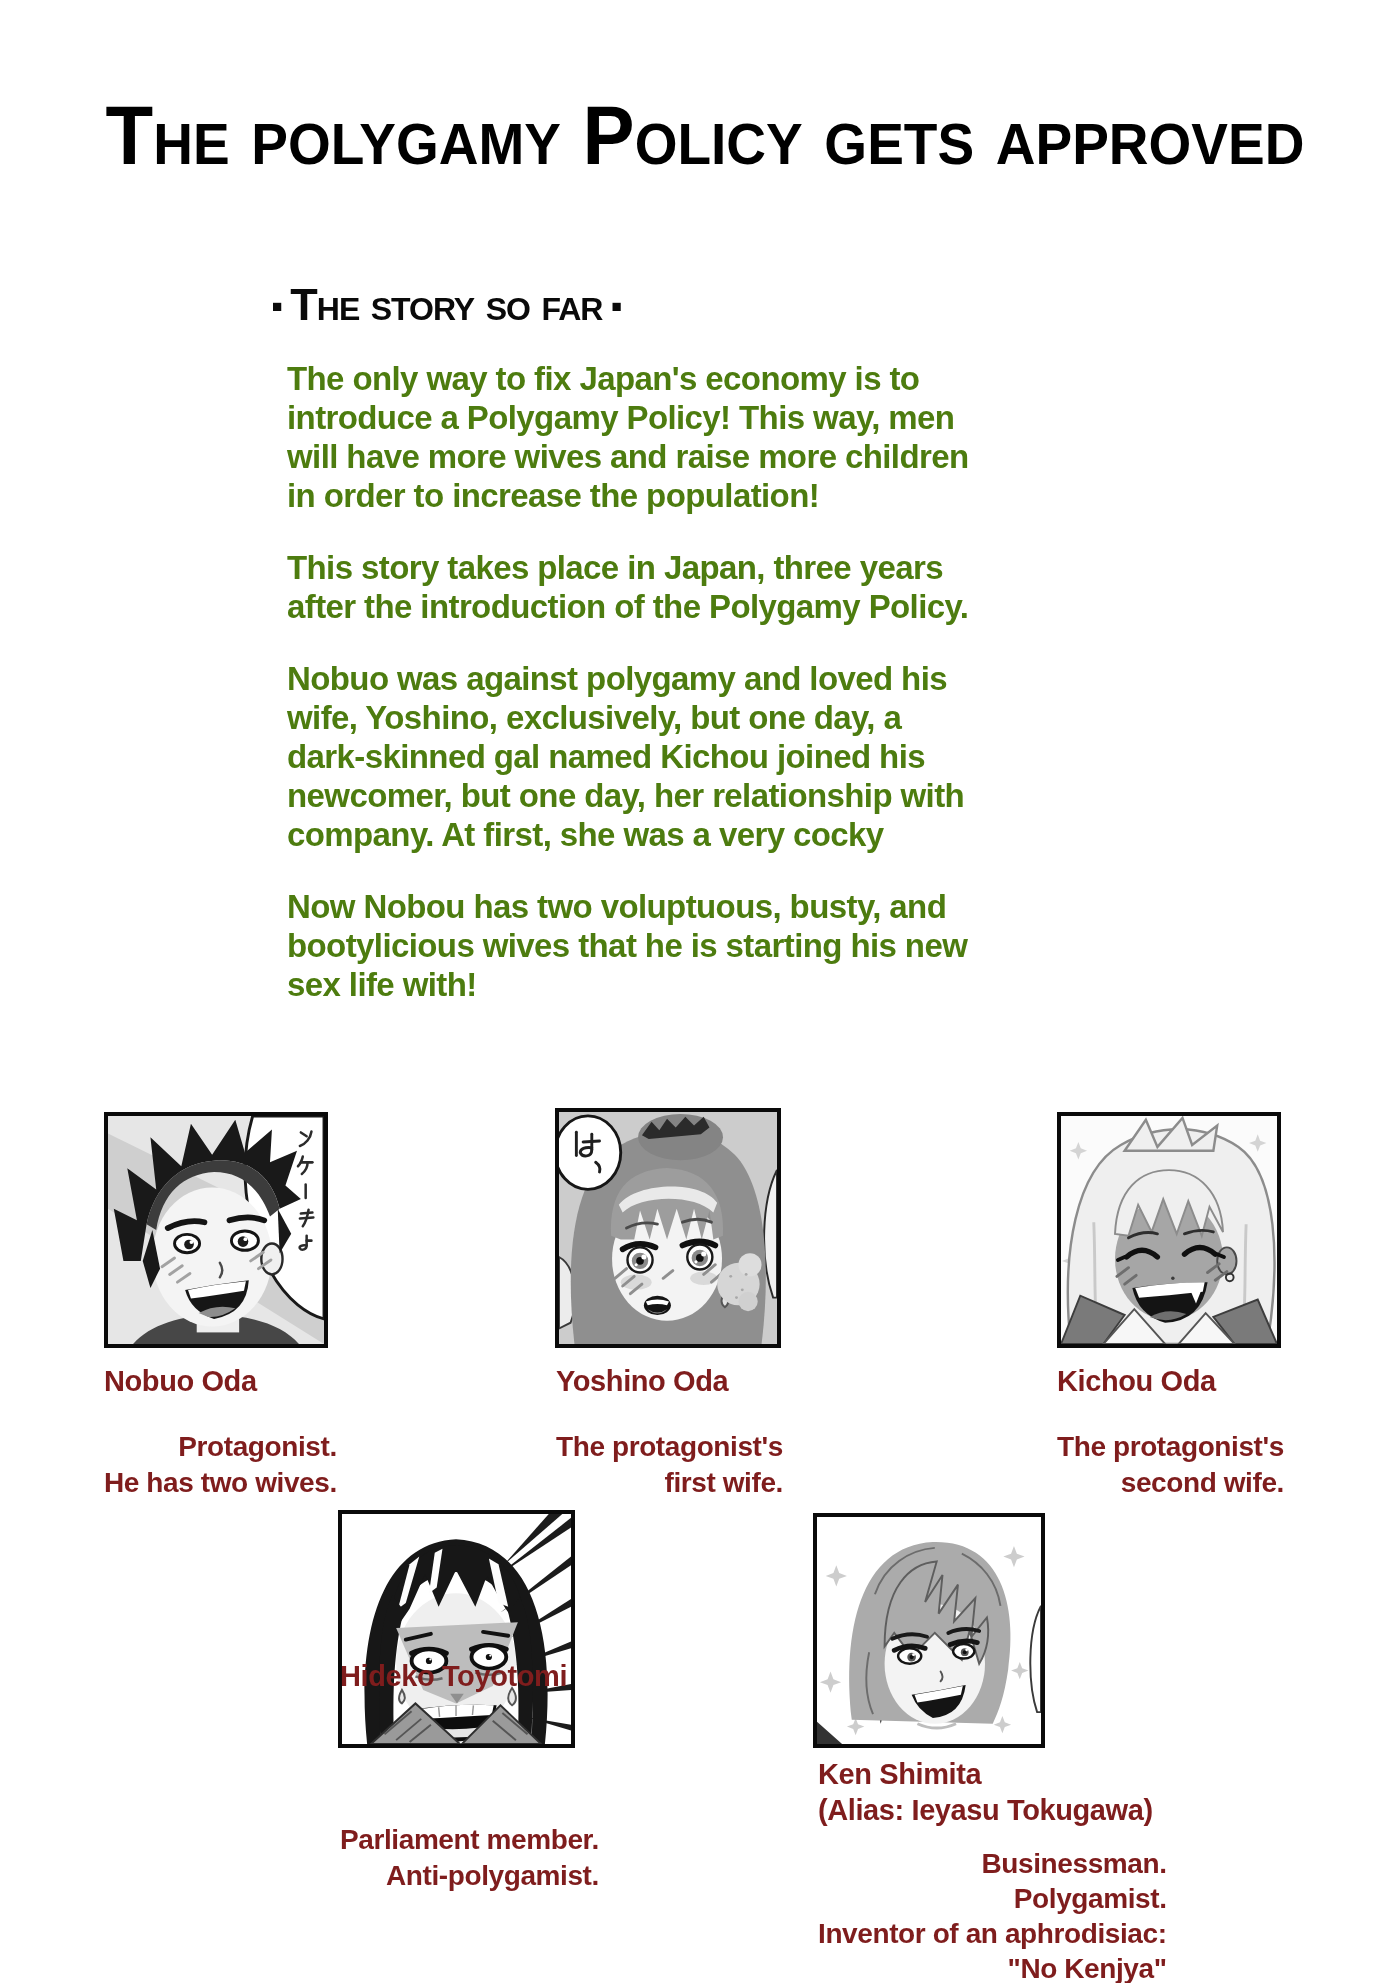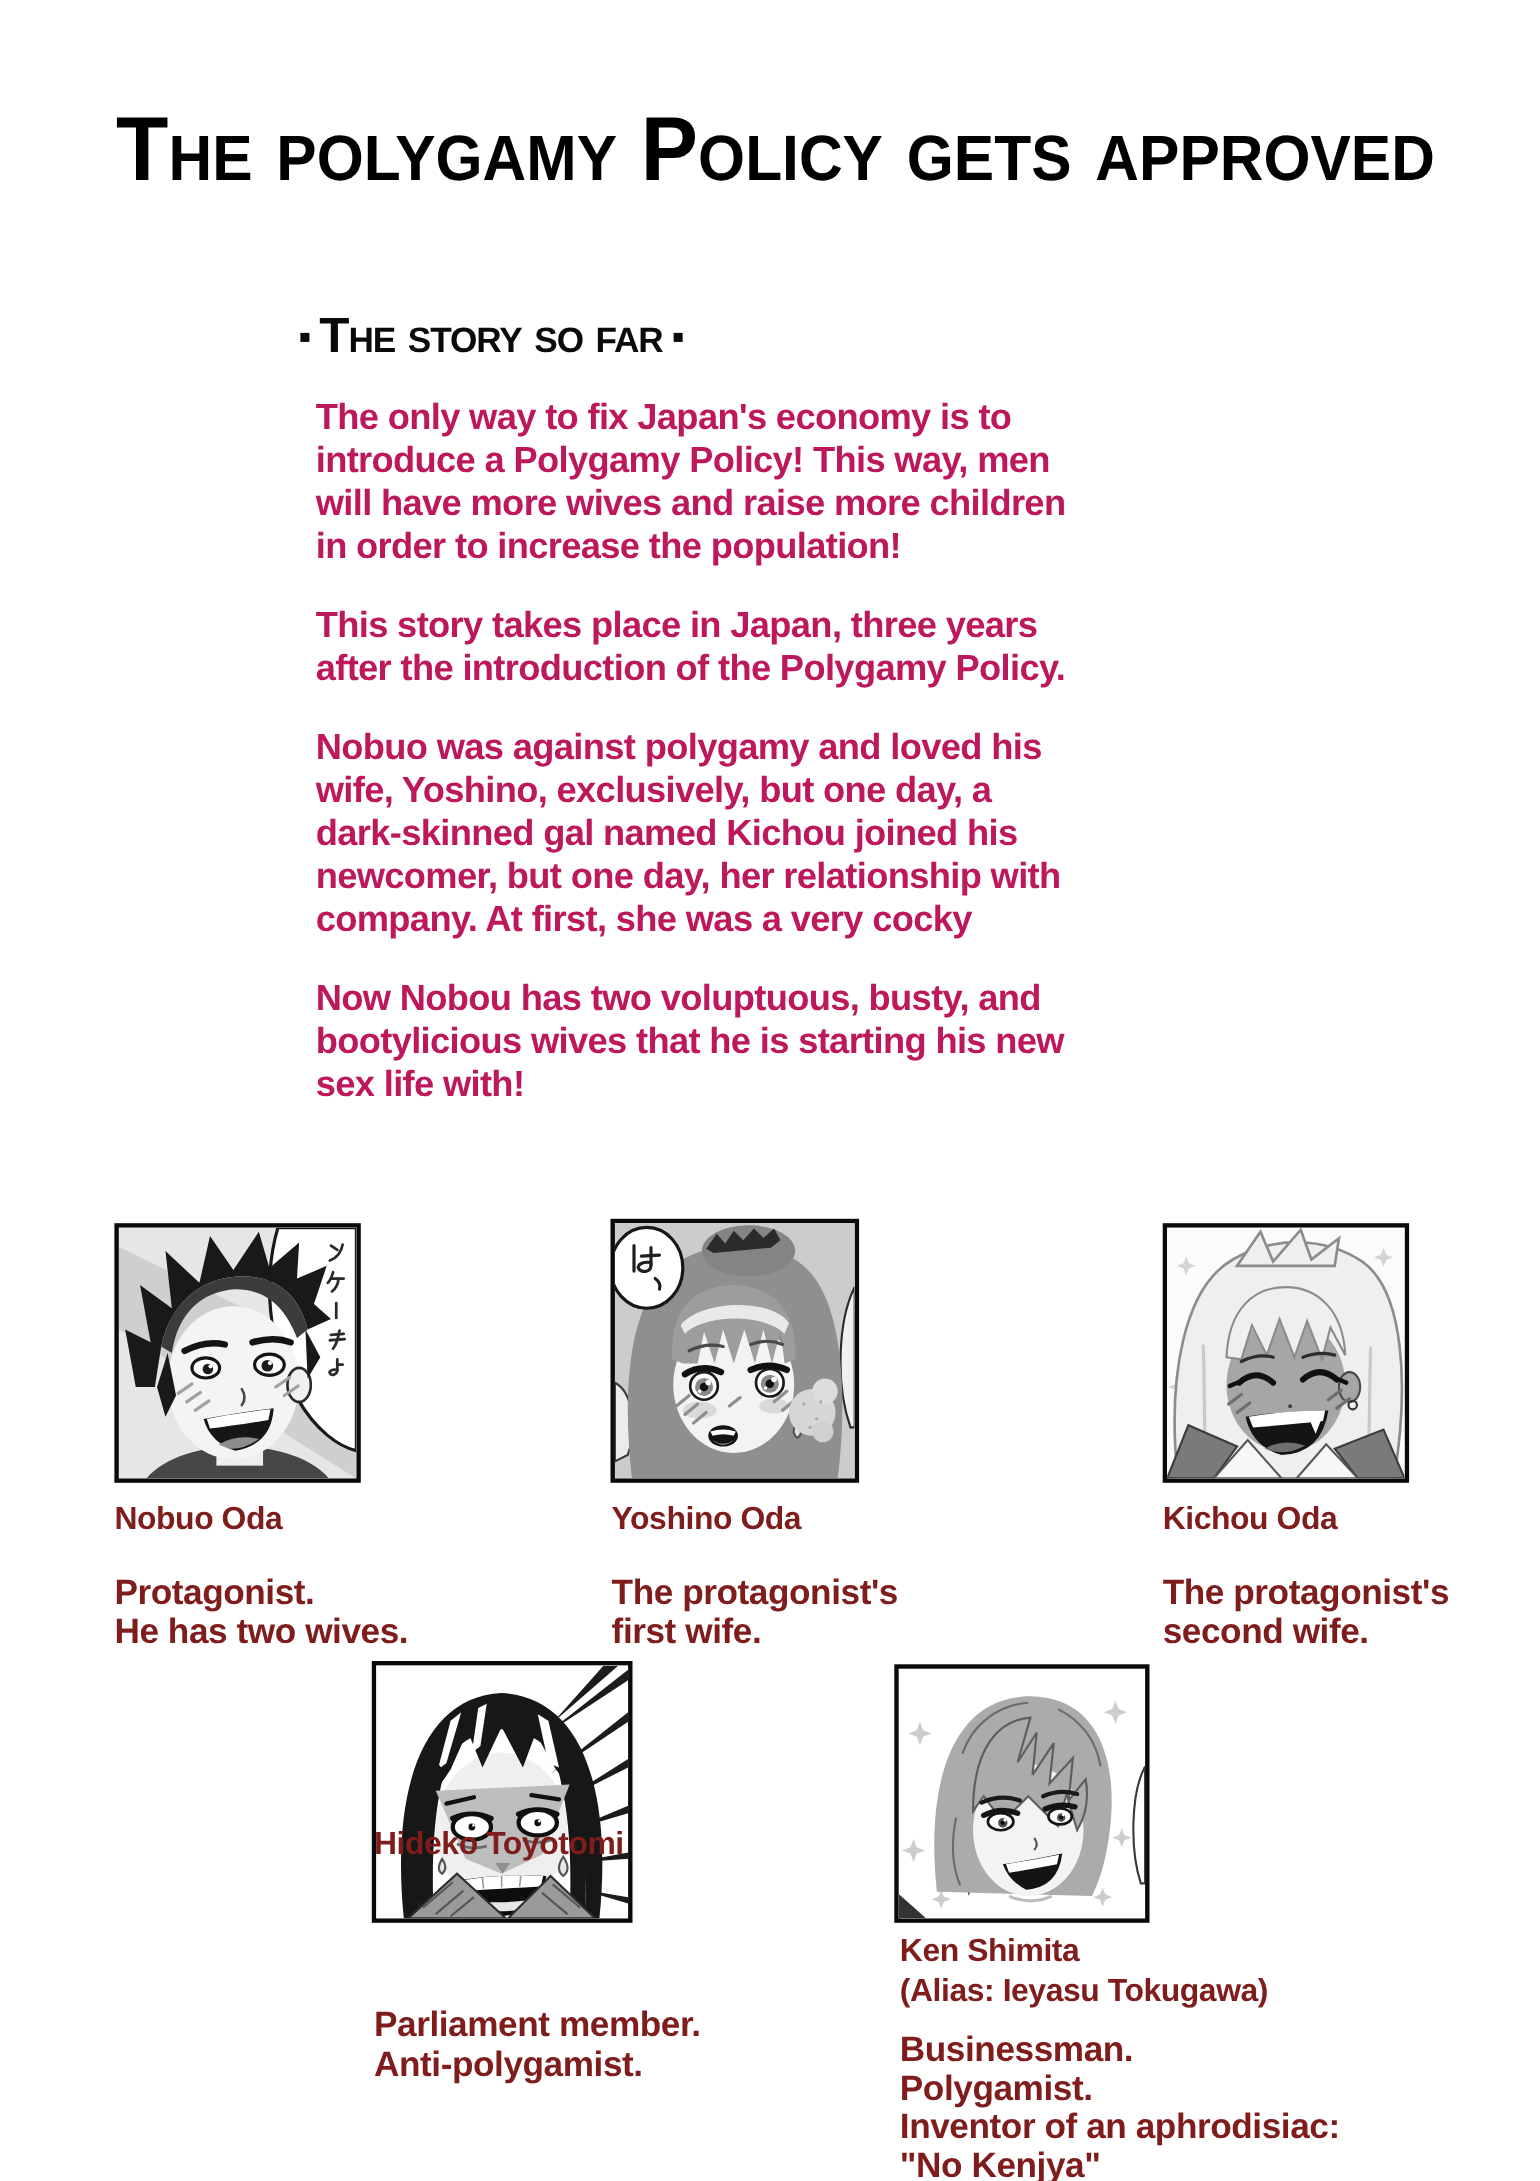--- a/index.html
+++ b/index.html
@@ -14,33 +14,33 @@
     line-height:1.0;
   }
   .story-heading {
     position:absolute; left:272px; top:282px; display:flex; align-items:center; gap:9px;
     font-size:45px; font-weight:800; font-variant:small-caps; letter-spacing:-1px; color:#0a0a0a;
     line-height:1.0;
   }
   .story-heading .sq { font-size:17px; font-variant:normal; line-height:1; transform:translateY(2px); }
   .story {
     position:absolute; left:287px; top:359px; width:800px;
-    font-size:33px; font-weight:700; line-height:39px; letter-spacing:-0.6px; color:#be185d;
+    font-size:33px; font-weight:700; line-height:39px; letter-spacing:-0.6px; color:#4d7c0f;
   }
   .story .para { margin-bottom:33px; }
   .story .para:last-child { margin-bottom:0; }
   .portrait {
     position:absolute; border:4px solid #0a0a0a; background:#fff; overflow:hidden; box-sizing:border-box;
   }
   .portrait svg { display:block; width:100%; height:100%; }
   .char-name, .char-desc {
     position:absolute; font-size:29px; font-weight:800; line-height:36px;
     letter-spacing:-0.4px; color:#7f1d1d; white-space:nowrap;
   }
-  .char-desc { font-size:32px; }
+  .char-desc { font-size:28px;text-align:right; }
   .jp-data { position:absolute; width:1px; height:1px; overflow:hidden; opacity:0; pointer-events:none; }
   #portrait-nobuo   { left:104px;  top:1112px; width:224px; height:236px; }
   #portrait-yoshino { left:555px;  top:1108px; width:226px; height:240px; }
   #portrait-kichou  { left:1057px; top:1112px; width:224px; height:236px; }
   #portrait-hideko  { left:338px;  top:1510px; width:237px; height:238px; }
   #portrait-ken     { left:813px;  top:1513px; width:232px; height:235px; }
   #name-nobuo   { left:104px;  top:1363px; }
   #desc-nobuo   { left:104px;  top:1429px; }
   #name-yoshino { left:556px;  top:1363px; }
   #desc-yoshino { left:556px;  top:1429px; }

